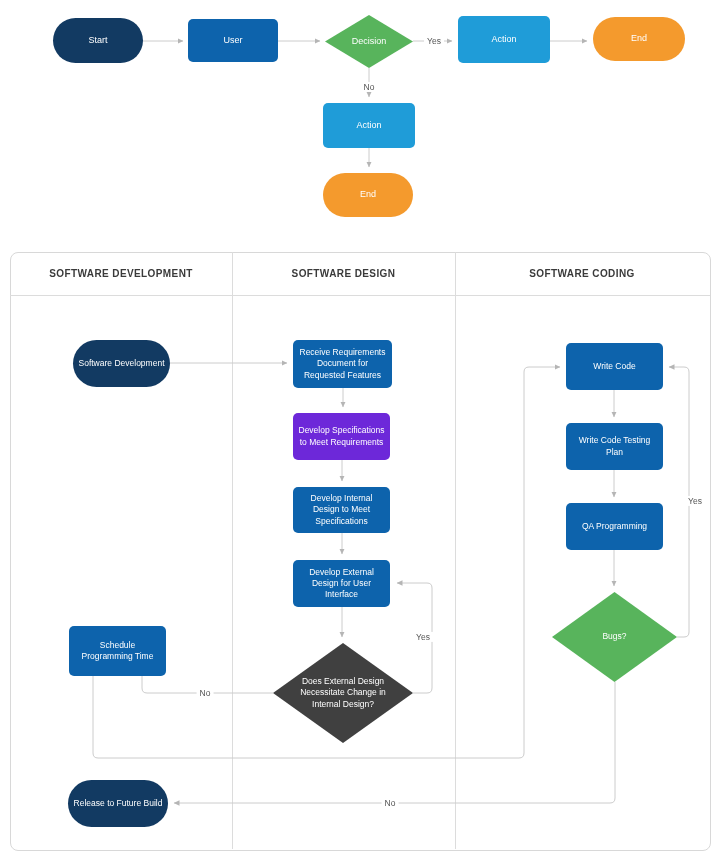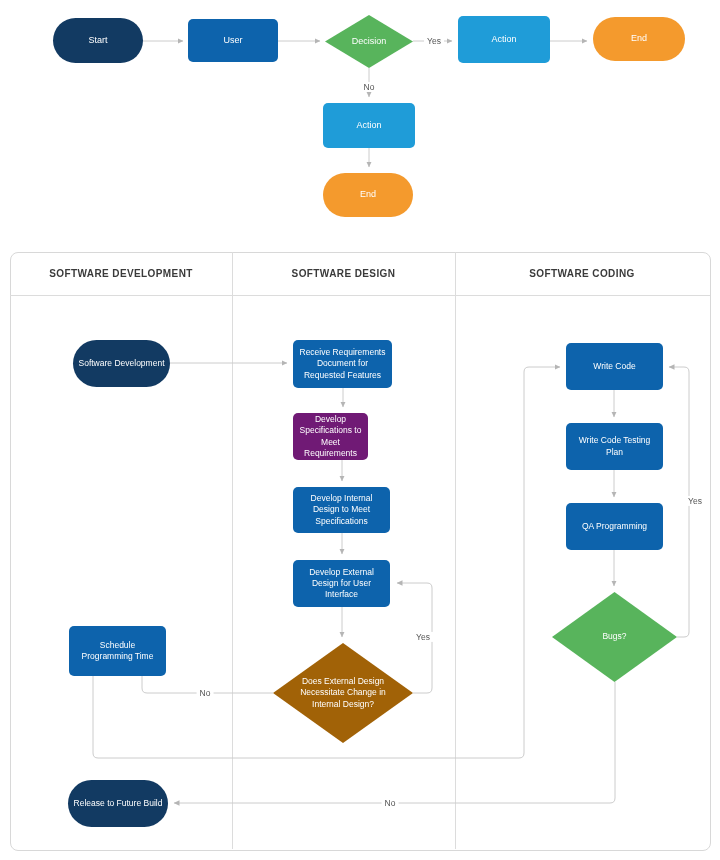--- a/index.html
+++ b/index.html
@@ -111,30 +111,30 @@
   <div class="node rect" style="left: 69px; top: 590px; width: 97px; height: 50px; background: rgb(13, 99, 172); margin-top: 36px;">
     <span class="nlabel">Schedule Programming Time</span>
   </div>
   <div class="node stadium" style="left: 68px; top: 780px; width: 100px; height: 47px; background: rgb(18, 58, 98);">
     <span class="nlabel">Release to Future Build</span>
   </div>
 
   <div class="node rect" style="left: 293px; top: 340px; width: 99px; height: 48px; background: rgb(13, 99, 172);">
     <span class="nlabel">Receive Requirements Document for Requested Features</span>
   </div>
-  <div class="node rect" style="left: 293px; top: 413px; width: 75px; height: 47px; background: #701a75;">
+  <div class="node rect" style="left: 293px; top: 413px; width: 97px; height: 47px; background: #6d28d9;">
     <span class="nlabel">Develop Specifications to Meet Requirements</span>
   </div>
   <div class="node rect" style="left: 293px; top: 487px; width: 97px; height: 46px; background: rgb(13, 99, 172);">
     <span class="nlabel">Develop Internal Design to Meet Specifications</span>
   </div>
   <div class="node rect" style="left: 293px; top: 560px; width: 97px; height: 47px; background: rgb(13, 99, 172);">
     <span class="nlabel">Develop External Design for User Interface</span>
   </div>
-  <div class="node diamond" style="left: 273px; top: 643px; width: 140px; height: 100px; background: #a16207;">
+  <div class="node diamond" style="left: 273px; top: 643px; width: 140px; height: 100px; background: #404040;">
     <span class="dlabel">Does External Design Necessitate Change in Internal Design?</span>
   </div>
 
   <div class="node rect" style="left: 566px; top: 343px; width: 97px; height: 47px; background: rgb(13, 99, 172);">
     <span class="nlabel">Write Code</span>
   </div>
   <div class="node rect" style="left: 566px; top: 423px; width: 97px; height: 47px; background: rgb(13, 99, 172);">
     <span class="nlabel">Write Code Testing Plan</span>
   </div>
   <div class="node rect" style="left: 566px; top: 503px; width: 97px; height: 47px; background: rgb(13, 99, 172);">

